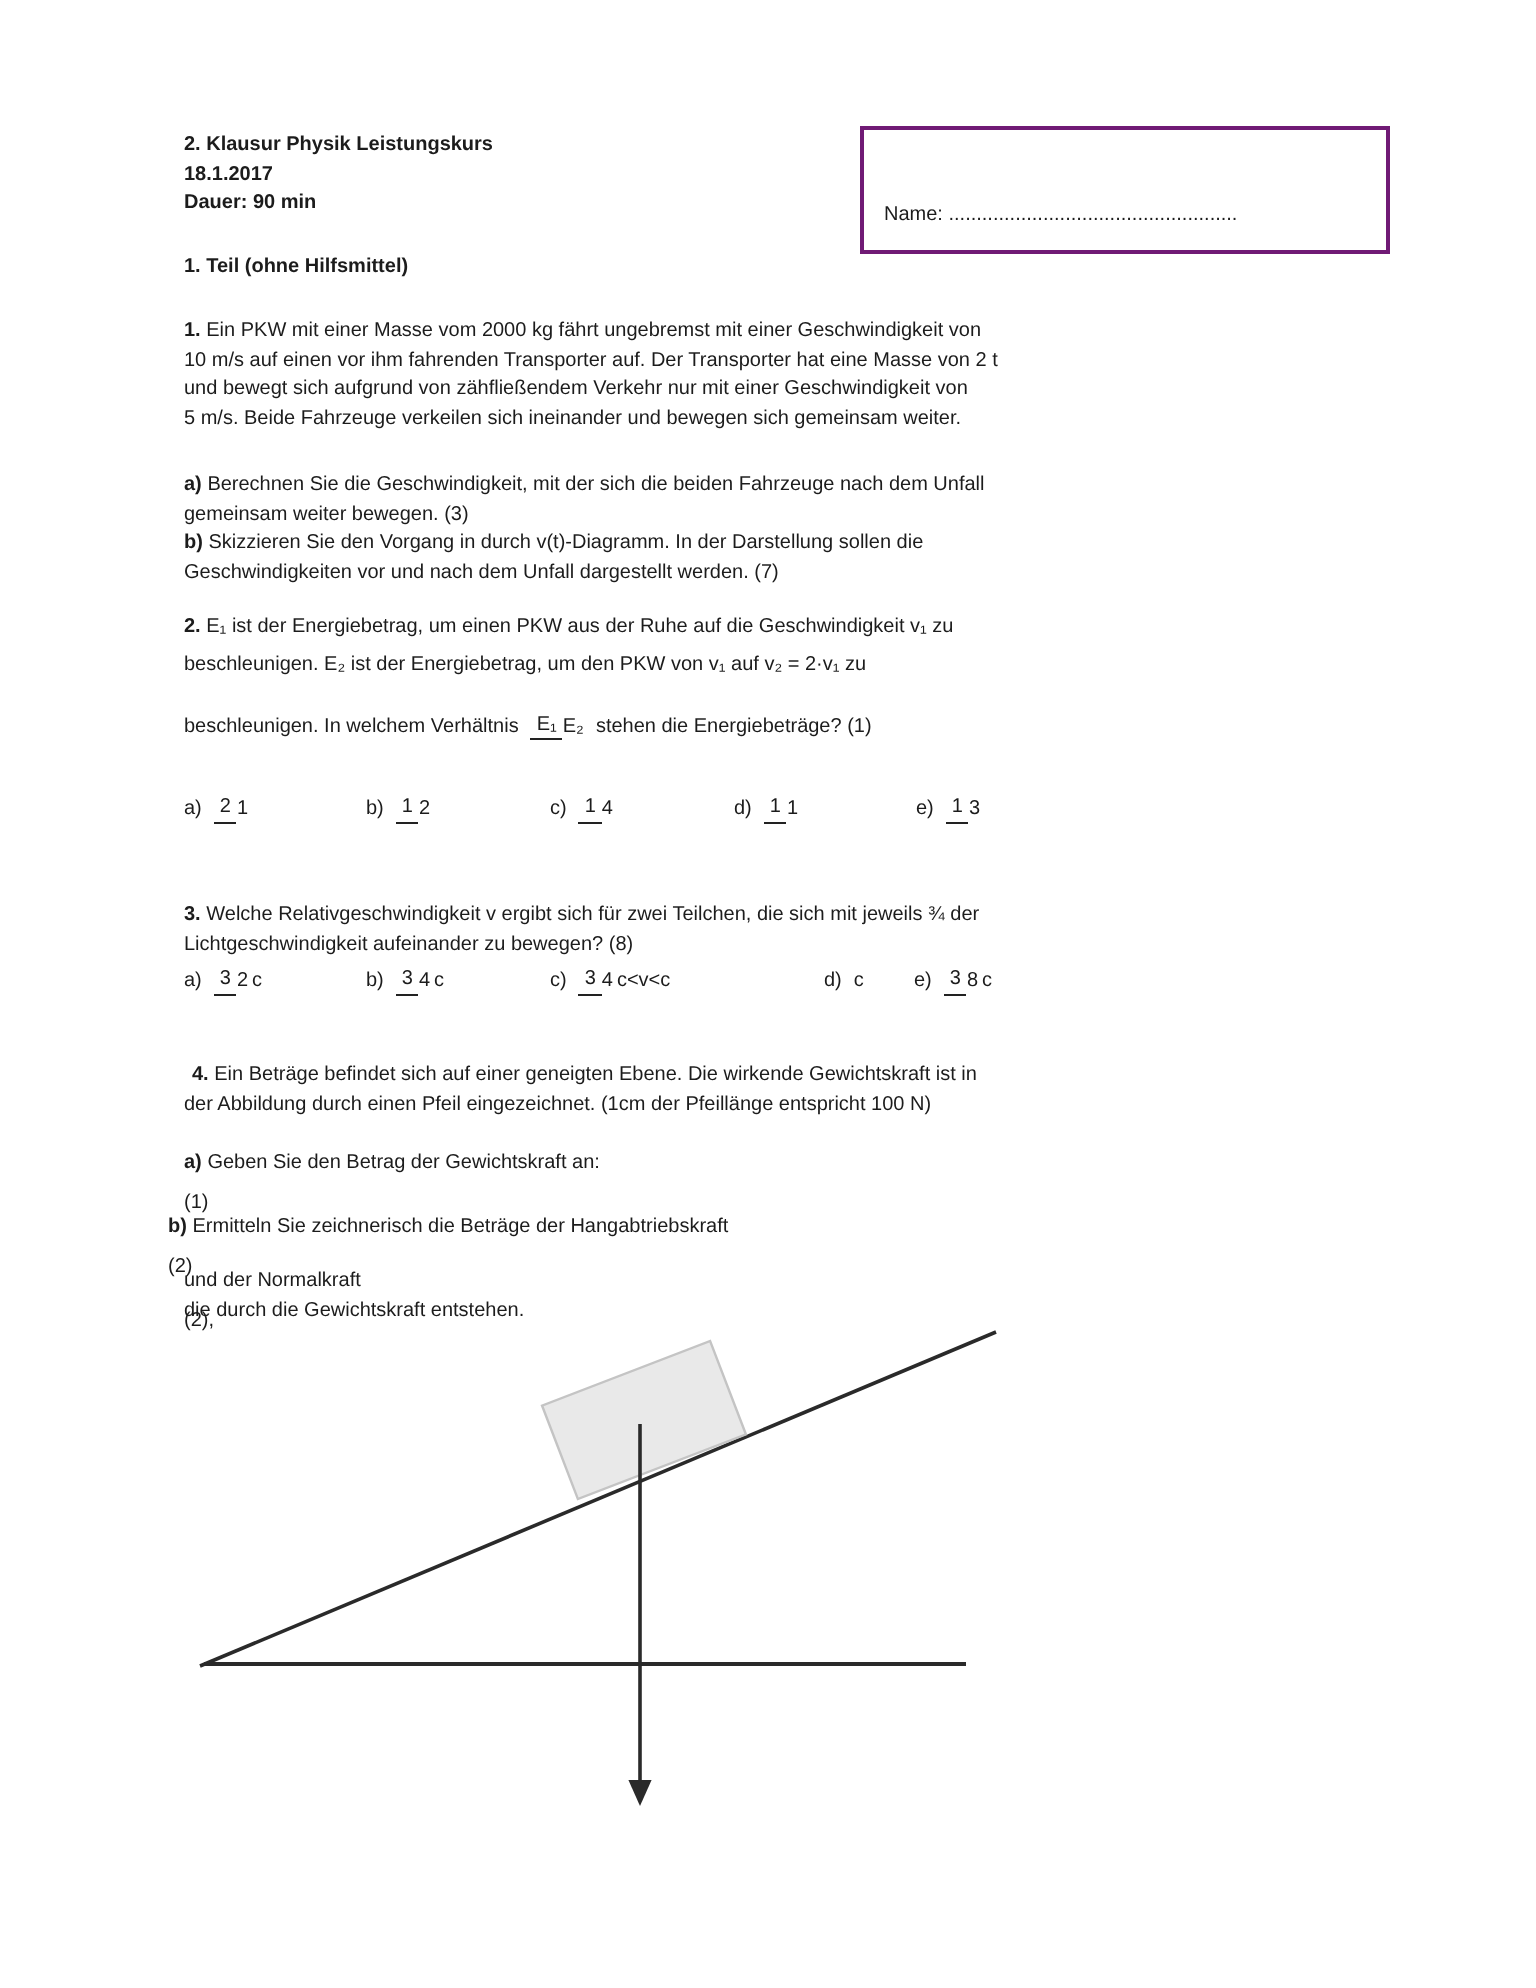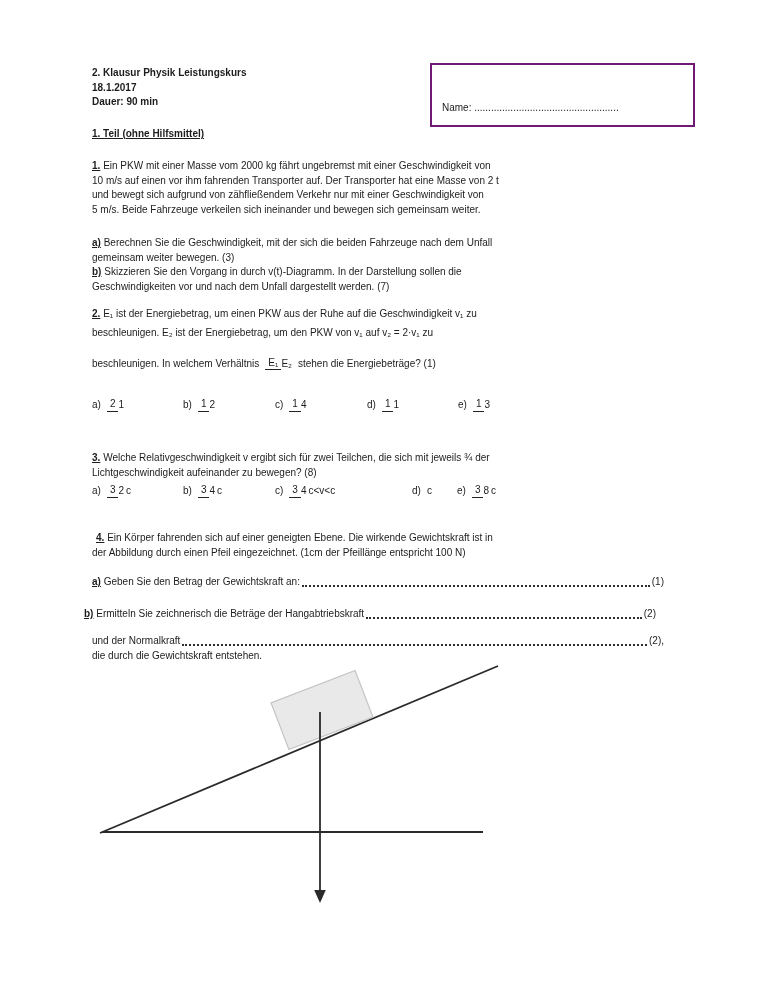--- a/index.html
+++ b/index.html
@@ -1,32 +1,32 @@
 <!DOCTYPE html>
 <html><head>
 <meta charset="utf-8">
 <style>
   html,body{margin:0;padding:0;background:#ffffff;}
   .page{position:relative;width:768px;height:994px;background:#ffffff;overflow:hidden;
         font-family:"Liberation Sans","DejaVu Sans",sans-serif;
         font-size:10px;line-height:14.5px;color:#1c1c1c;}
   .abs{position:absolute;}
-  .b{font-weight:bold;text-decoration:underline;}
+  .b{font-weight:bold;}
   .line{white-space:nowrap;}
   .hdr .line{font-weight:bold;}
   .namebox{border:2px solid #701a75;box-sizing:border-box;}
   .namebox .nlabel{position:absolute;left:10px;top:36px;white-space:nowrap;overflow:hidden;width:243px;}
   .frac{display:inline-flex;flex-direction:row;line-height:1.08;}
   .frac .fnum{padding:0 3px 1px 3px;border-bottom:1.3px solid #222;}
   .frac .fden{padding-top:1px;}
   .fracrow{display:flex;align-items:center;}
   .opt{position:absolute;top:0;display:inline-flex;align-items:center;}
   .opt .olabel{margin-right:6px;}
   .opt .osuffix{margin-left:2px;}
-  .dotline{display:flex;align-items:baseline;width:572px;}
+  .dotline{display:flex;align-items:baseline;width:572px;flex-direction:column;}
   .dotline .dots{flex:1;border-bottom:2px dotted #2e2e2e;align-self:flex-end;margin:0 2px 3px 2px;height:0;}
   .dotline .pts{white-space:nowrap;}
   svg{display:block;}
 </style>
 </head>
 <body>
 
 <div class="page">
 
   <div class="abs hdr" style="left:92px;top:66px;">
@@ -139,21 +139,21 @@
     <span class="opt" style="left:365px;">
       <span class="olabel">e)</span>
       <span class="frac">
           <span class="fnum">3</span>
           <span class="fden">8</span>
         </span>
       <span class="osuffix">c</span>
     </span>
   </div>
 
-  <div class="abs line" style="left:96px;top:531px;"><span class="b">4.</span> <span>Ein Körper fahrenden sich auf einer geneigten Ebene. Die wirkende Gewichtskraft ist in</span></div>
+  <div class="abs line" style="left:96px;top:531px;"><span class="b">4.</span> <span>Ein Beträge befindet sich auf einer geneigten Ebene. Die wirkende Gewichtskraft ist in</span></div>
   <div class="abs line" style="left:92px;top:546px;">der Abbildung durch einen Pfeil eingezeichnet. (1cm der Pfeillänge entspricht 100 N)</div>
 
   <div class="abs dotline" style="left:92px;top:575px;">
     <span class="line"><span class="b">a)</span> <span>Geben Sie den Betrag der Gewichtskraft an:</span></span>
     <span class="dots"></span>
     <span class="pts">(1)</span>
   </div>
 
   <div class="abs dotline" style="left:84px;top:607px;">
     <span class="line"><span class="b">b)</span> <span>Ermitteln Sie zeichnerisch die Beträge der Hangabtriebskraft</span></span>

